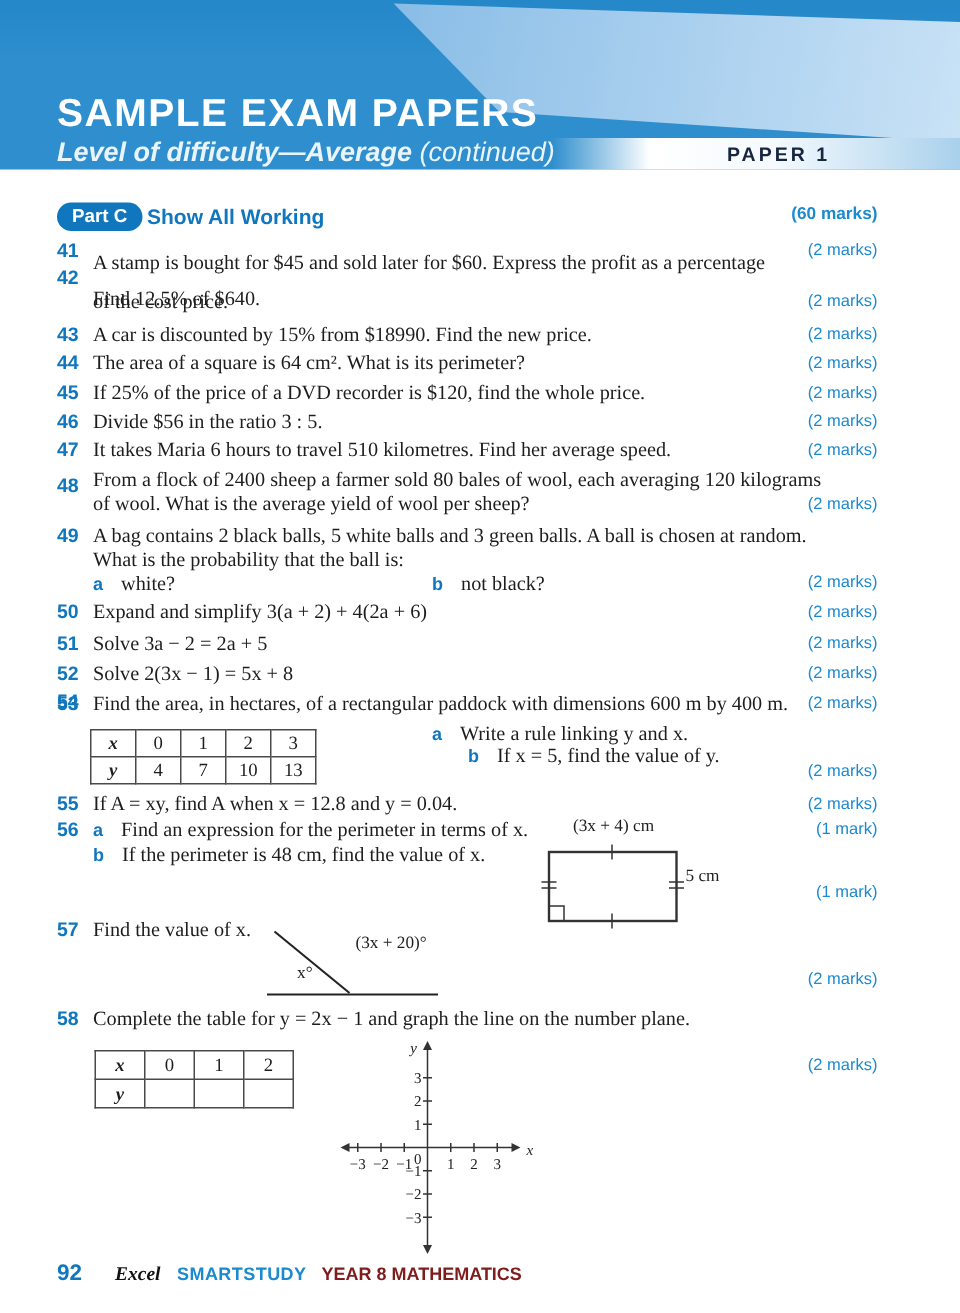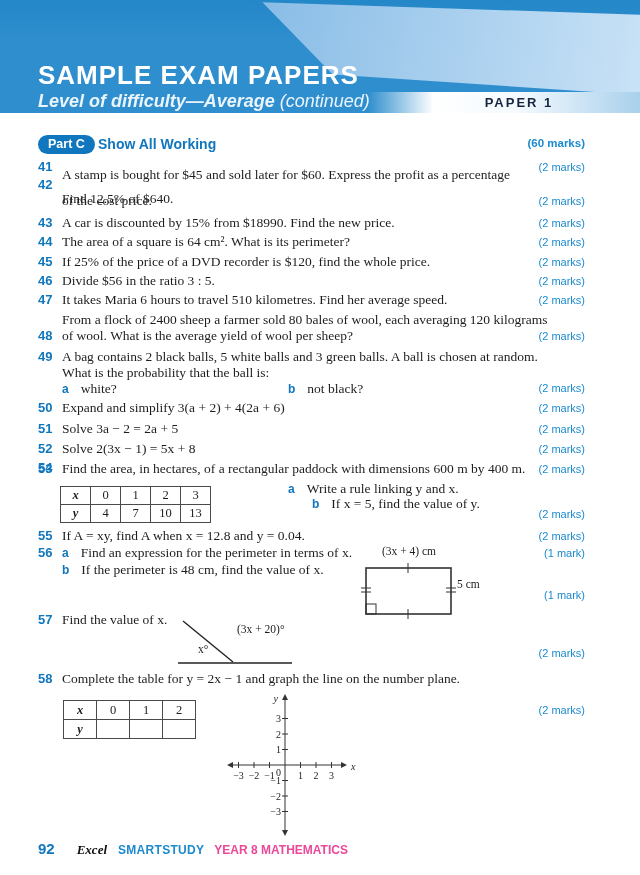--- a/index.html
+++ b/index.html
@@ -47,21 +47,21 @@
   .diag{position:absolute;}
   .diaglabel{position:absolute;font-size:11.5px;color:#1d1d1d;white-space:nowrap;}
   
   .footer{position:absolute;left:38px;top:840px;white-space:nowrap;}
   .pagenum{font-family:"Liberation Sans",sans-serif;font-weight:bold;font-size:15px;color:#1077be;}
   .brand-italic{font-family:"Liberation Serif",serif;font-style:italic;font-weight:bold;
         font-size:13px;color:#111111;margin-left:18px;}
   .brand-blue{font-family:"Liberation Sans",sans-serif;font-weight:bold;font-size:12px;
         color:#1b8ace;letter-spacing:.3px;margin-left:7px;}
   .brand-rest{font-family:"Liberation Sans",sans-serif;font-weight:bold;font-size:12px;
-        color:#ec4899;margin-left:6px;margin-top:40px;}
+        color:#7f1d1d;margin-left:6px;margin-top:40px;}
 </style>
 </head>
 <body>
 
 <div class="page">
 
   <div class="banner">
     <div class="wedge"></div>
     <div class="paper-band">
       <span class="paper-label">PAPER 1</span>
@@ -98,21 +98,21 @@
   <div class="marks" style="top:256px;">(2 marks)</div>
 
   <div class="qnum" style="top:273px;">46</div>
   <div class="qline" style="top:273px;">Divide $56 in the ratio 3 : 5.</div>
   <div class="marks" style="top:275px;">(2 marks)</div>
 
   <div class="qnum" style="top:292px;">47</div>
   <div class="qline" style="top:292px;">It takes Maria 6 hours to travel 510 kilometres. Find her average speed.</div>
   <div class="marks" style="top:294px;">(2 marks)</div>
 
-  <div class="qnum" style="top:328px;text-align:right;">48</div>
+  <div class="qnum" style="top:316px;text-align:right;">48</div>
   <div class="qline" style="top:312px;">From a flock of 2400 sheep a farmer sold 80 bales of wool, each averaging 120 kilograms</div>
   <div class="qline" style="top:328px;">of wool. What is the average yield of wool per sheep?</div>
   <div class="marks" style="top:330px;">(2 marks)</div>
 
   <div class="qnum" style="top:349px;">49</div>
   <div class="qline" style="top:349px;">A bag contains 2 black balls, 5 white balls and 3 green balls. A ball is chosen at random.</div>
   <div class="qline" style="top:365px;">What is the probability that the ball is:</div>
   <div class="subgroup" style="left:62px;top:381px;">
     <span class="sublabel">a</span><span>white?</span>
   </div>

